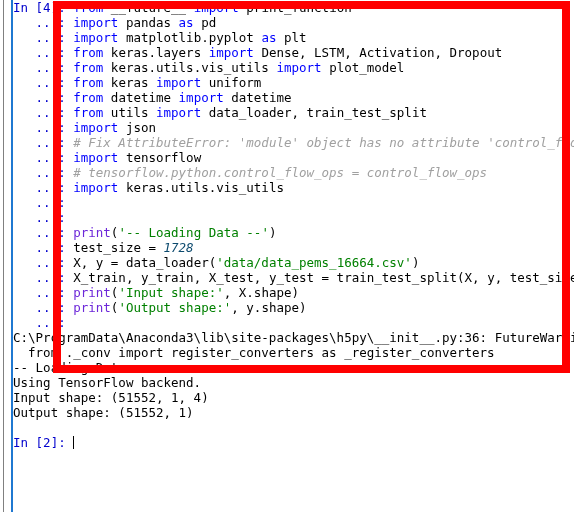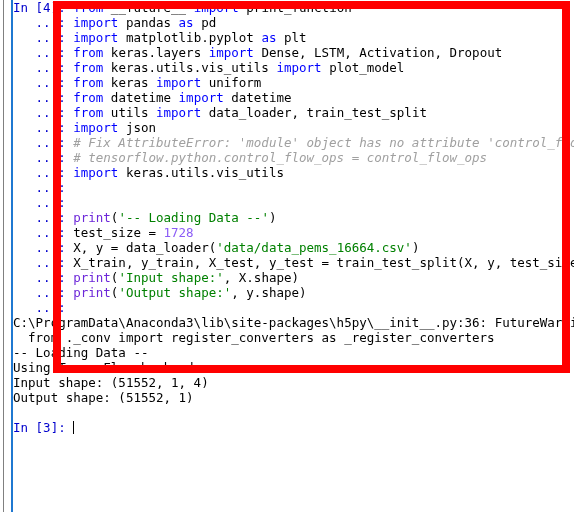--- a/index.html
+++ b/index.html
@@ -47,21 +47,21 @@
     font-size: 12.5px;
     letter-spacing: 0px;
   }
 
   .prompt-in   { color: #0000cd; }
   .prompt-dots { color: #0000cd; }
 
   .tok-kw      { color: #0000ff; }      
   .tok-plain   { color: #000000; }
   .tok-str     { color: #008000; text-align: center; }      
-  .tok-num     { color: #8b5cf6; }      
+  .tok-num     { color: #0c4a6e; font-style: italic; }      
   .tok-builtin { color: #6d28d9; }      
   .tok-comment { color: #a0a0a0; font-style: italic; }
 
   .out-plain   { color: #000000; }
 
   
   .redbox {
     position: absolute;
     left: 53px;
     top: 1px;
@@ -93,36 +93,37 @@
       <div class="line"><span class="prompt-in">In [4]: </span><span class="tok-kw">from </span><span class="tok-plain">__future__ </span><span class="tok-kw">import </span><span class="tok-plain">print_function</span></div>
       <div class="line"><span class="prompt-dots">   ...: </span><span class="tok-kw">import </span><span class="tok-plain">pandas </span><span class="tok-kw">as </span><span class="tok-plain">pd</span></div>
       <div class="line"><span class="prompt-dots">   ...: </span><span class="tok-kw">import </span><span class="tok-plain">matplotlib.pyplot </span><span class="tok-kw">as </span><span class="tok-plain">plt</span></div>
       <div class="line"><span class="prompt-dots">   ...: </span><span class="tok-kw">from </span><span class="tok-plain">keras.layers </span><span class="tok-kw">import </span><span class="tok-plain">Dense, LSTM, Activation, Dropout</span></div>
       <div class="line"><span class="prompt-dots">   ...: </span><span class="tok-kw">from </span><span class="tok-plain">keras.utils.vis_utils </span><span class="tok-kw">import </span><span class="tok-plain">plot_model</span></div>
       <div class="line"><span class="prompt-dots">   ...: </span><span class="tok-kw">from </span><span class="tok-plain">keras </span><span class="tok-kw">import </span><span class="tok-plain">uniform</span></div>
       <div class="line"><span class="prompt-dots">   ...: </span><span class="tok-kw">from </span><span class="tok-plain">datetime </span><span class="tok-kw">import </span><span class="tok-plain">datetime</span></div>
       <div class="line"><span class="prompt-dots">   ...: </span><span class="tok-kw">from </span><span class="tok-plain">utils </span><span class="tok-kw">import </span><span class="tok-plain">data_loader, train_test_split</span></div>
       <div class="line"><span class="prompt-dots">   ...: </span><span class="tok-kw">import </span><span class="tok-plain">json</span></div>
       <div class="line"><span class="prompt-dots">   ...: </span><span class="tok-comment"># Fix AttributeError: 'module' object has no attribute 'control_flow_op</span></div>
+      <div class="line"><span class="prompt-dots">   ...: </span><span class="tok-kw">import </span><span class="tok-plain">tensorflow</span></div>
       <div class="line"><span class="prompt-dots">   ...: </span><span class="tok-comment"># tensorflow.python.control_flow_ops = control_flow_ops</span></div>
       <div class="line"><span class="prompt-dots">   ...: </span><span class="tok-kw">import </span><span class="tok-plain">keras.utils.vis_utils</span></div>
       <div class="line"><span class="prompt-dots">   ...: </span></div>
       <div class="line"><span class="prompt-dots">   ...: </span></div>
       <div class="line"><span class="prompt-dots">   ...: </span><span class="tok-builtin">print</span><span class="tok-plain">(</span><span class="tok-str">'-- Loading Data --'</span><span class="tok-plain">)</span></div>
       <div class="line"><span class="prompt-dots">   ...: </span><span class="tok-plain">test_size = </span><span class="tok-num">1728</span></div>
       <div class="line"><span class="prompt-dots">   ...: </span><span class="tok-plain">X, y = data_loader(</span><span class="tok-str">'data/data_pems_16664.csv'</span><span class="tok-plain">)</span></div>
       <div class="line"><span class="prompt-dots">   ...: </span><span class="tok-plain">X_train, y_train, X_test, y_test = train_test_split(X, y, test_size)</span></div>
       <div class="line"><span class="prompt-dots">   ...: </span><span class="tok-builtin">print</span><span class="tok-plain">(</span><span class="tok-str">'Input shape:'</span><span class="tok-plain">, X.shape)</span></div>
       <div class="line"><span class="prompt-dots">   ...: </span><span class="tok-builtin">print</span><span class="tok-plain">(</span><span class="tok-str">'Output shape:'</span><span class="tok-plain">, y.shape)</span></div>
       <div class="line"><span class="prompt-dots">   ...: </span></div>
       <div class="line out-plain">C:\ProgramData\Anaconda3\lib\site-packages\h5py\__init__.py:36: FutureWarning: C</div>
       <div class="line out-plain">  from ._conv import register_converters as _register_converters</div>
       <div class="line out-plain">-- Loading Data --</div>
       <div class="line out-plain">Using TensorFlow backend.</div>
       <div class="line out-plain">Input shape: (51552, 1, 4)</div>
       <div class="line out-plain">Output shape: (51552, 1)</div>
       <div class="line out-plain">&nbsp;</div>
-      <div class="line"><span class="prompt-in">In [3]: </span><span class="tok-plain"></span><span class="caret"></span></div>
+      <div class="line"><span class="prompt-in">In [2]: </span><span class="tok-plain"></span><span class="caret"></span></div>
     </div>
 
   <div class="redbox"></div>
 
 </div>
 
 </body></html>

